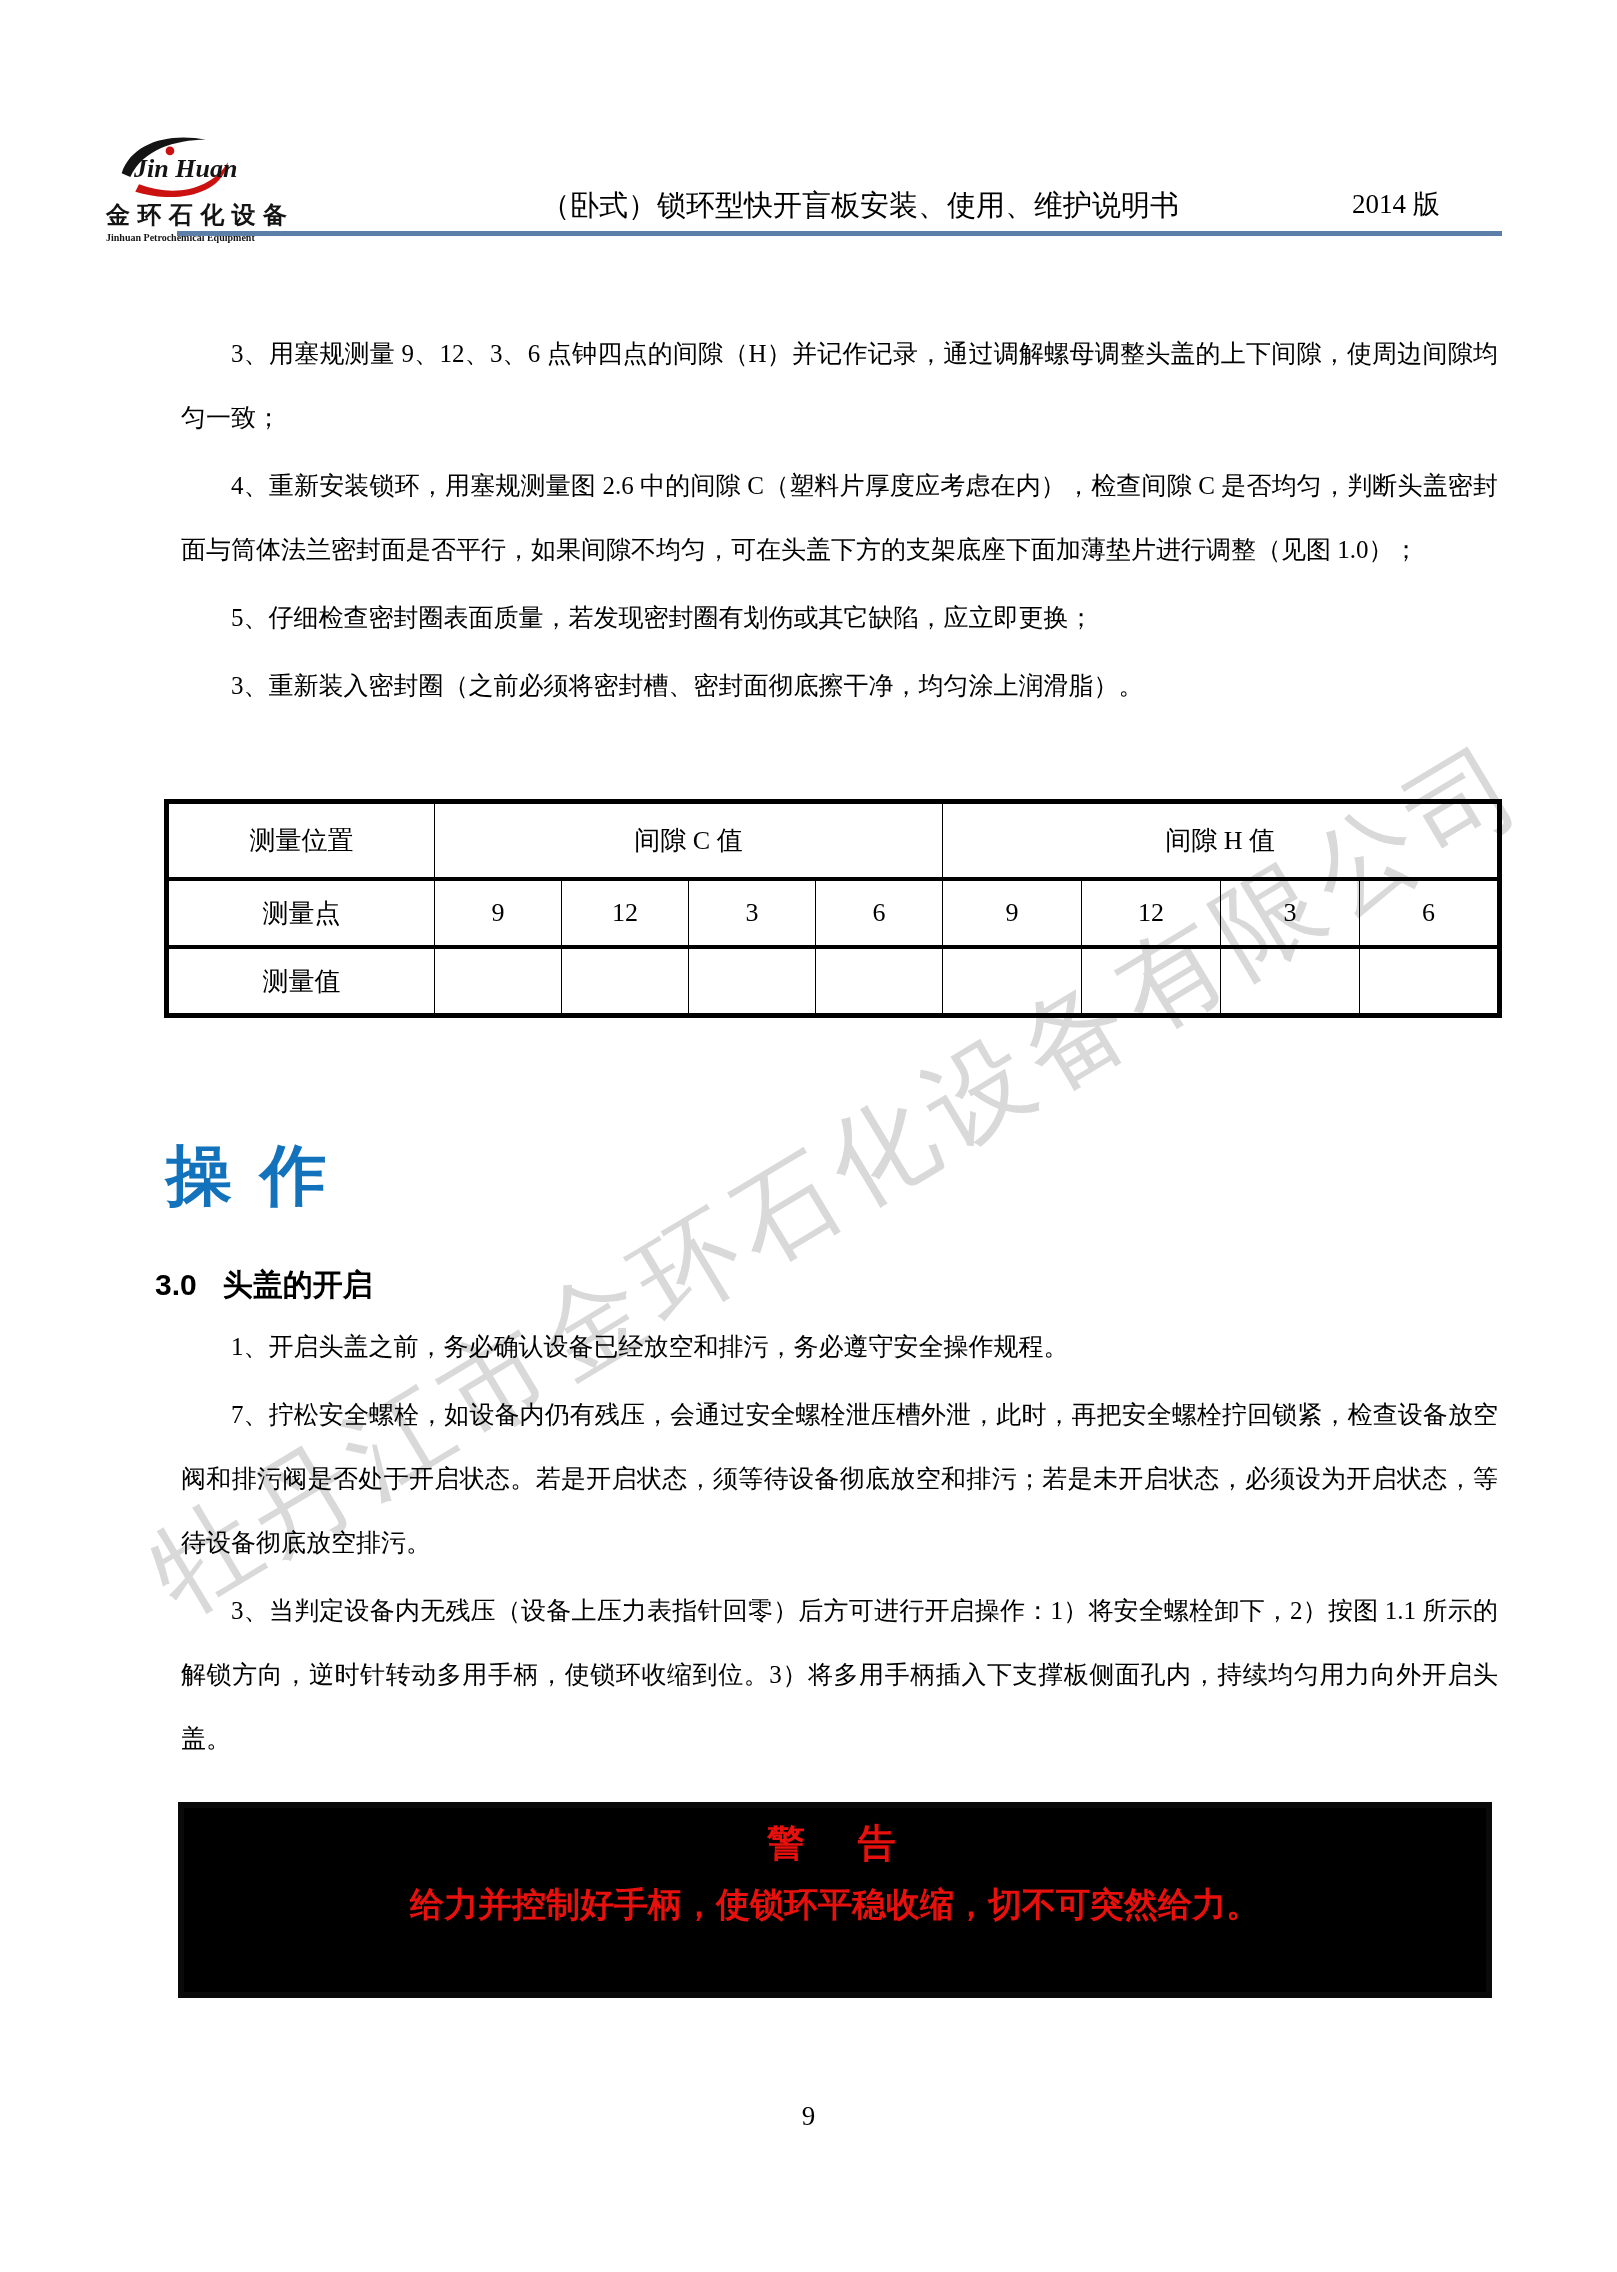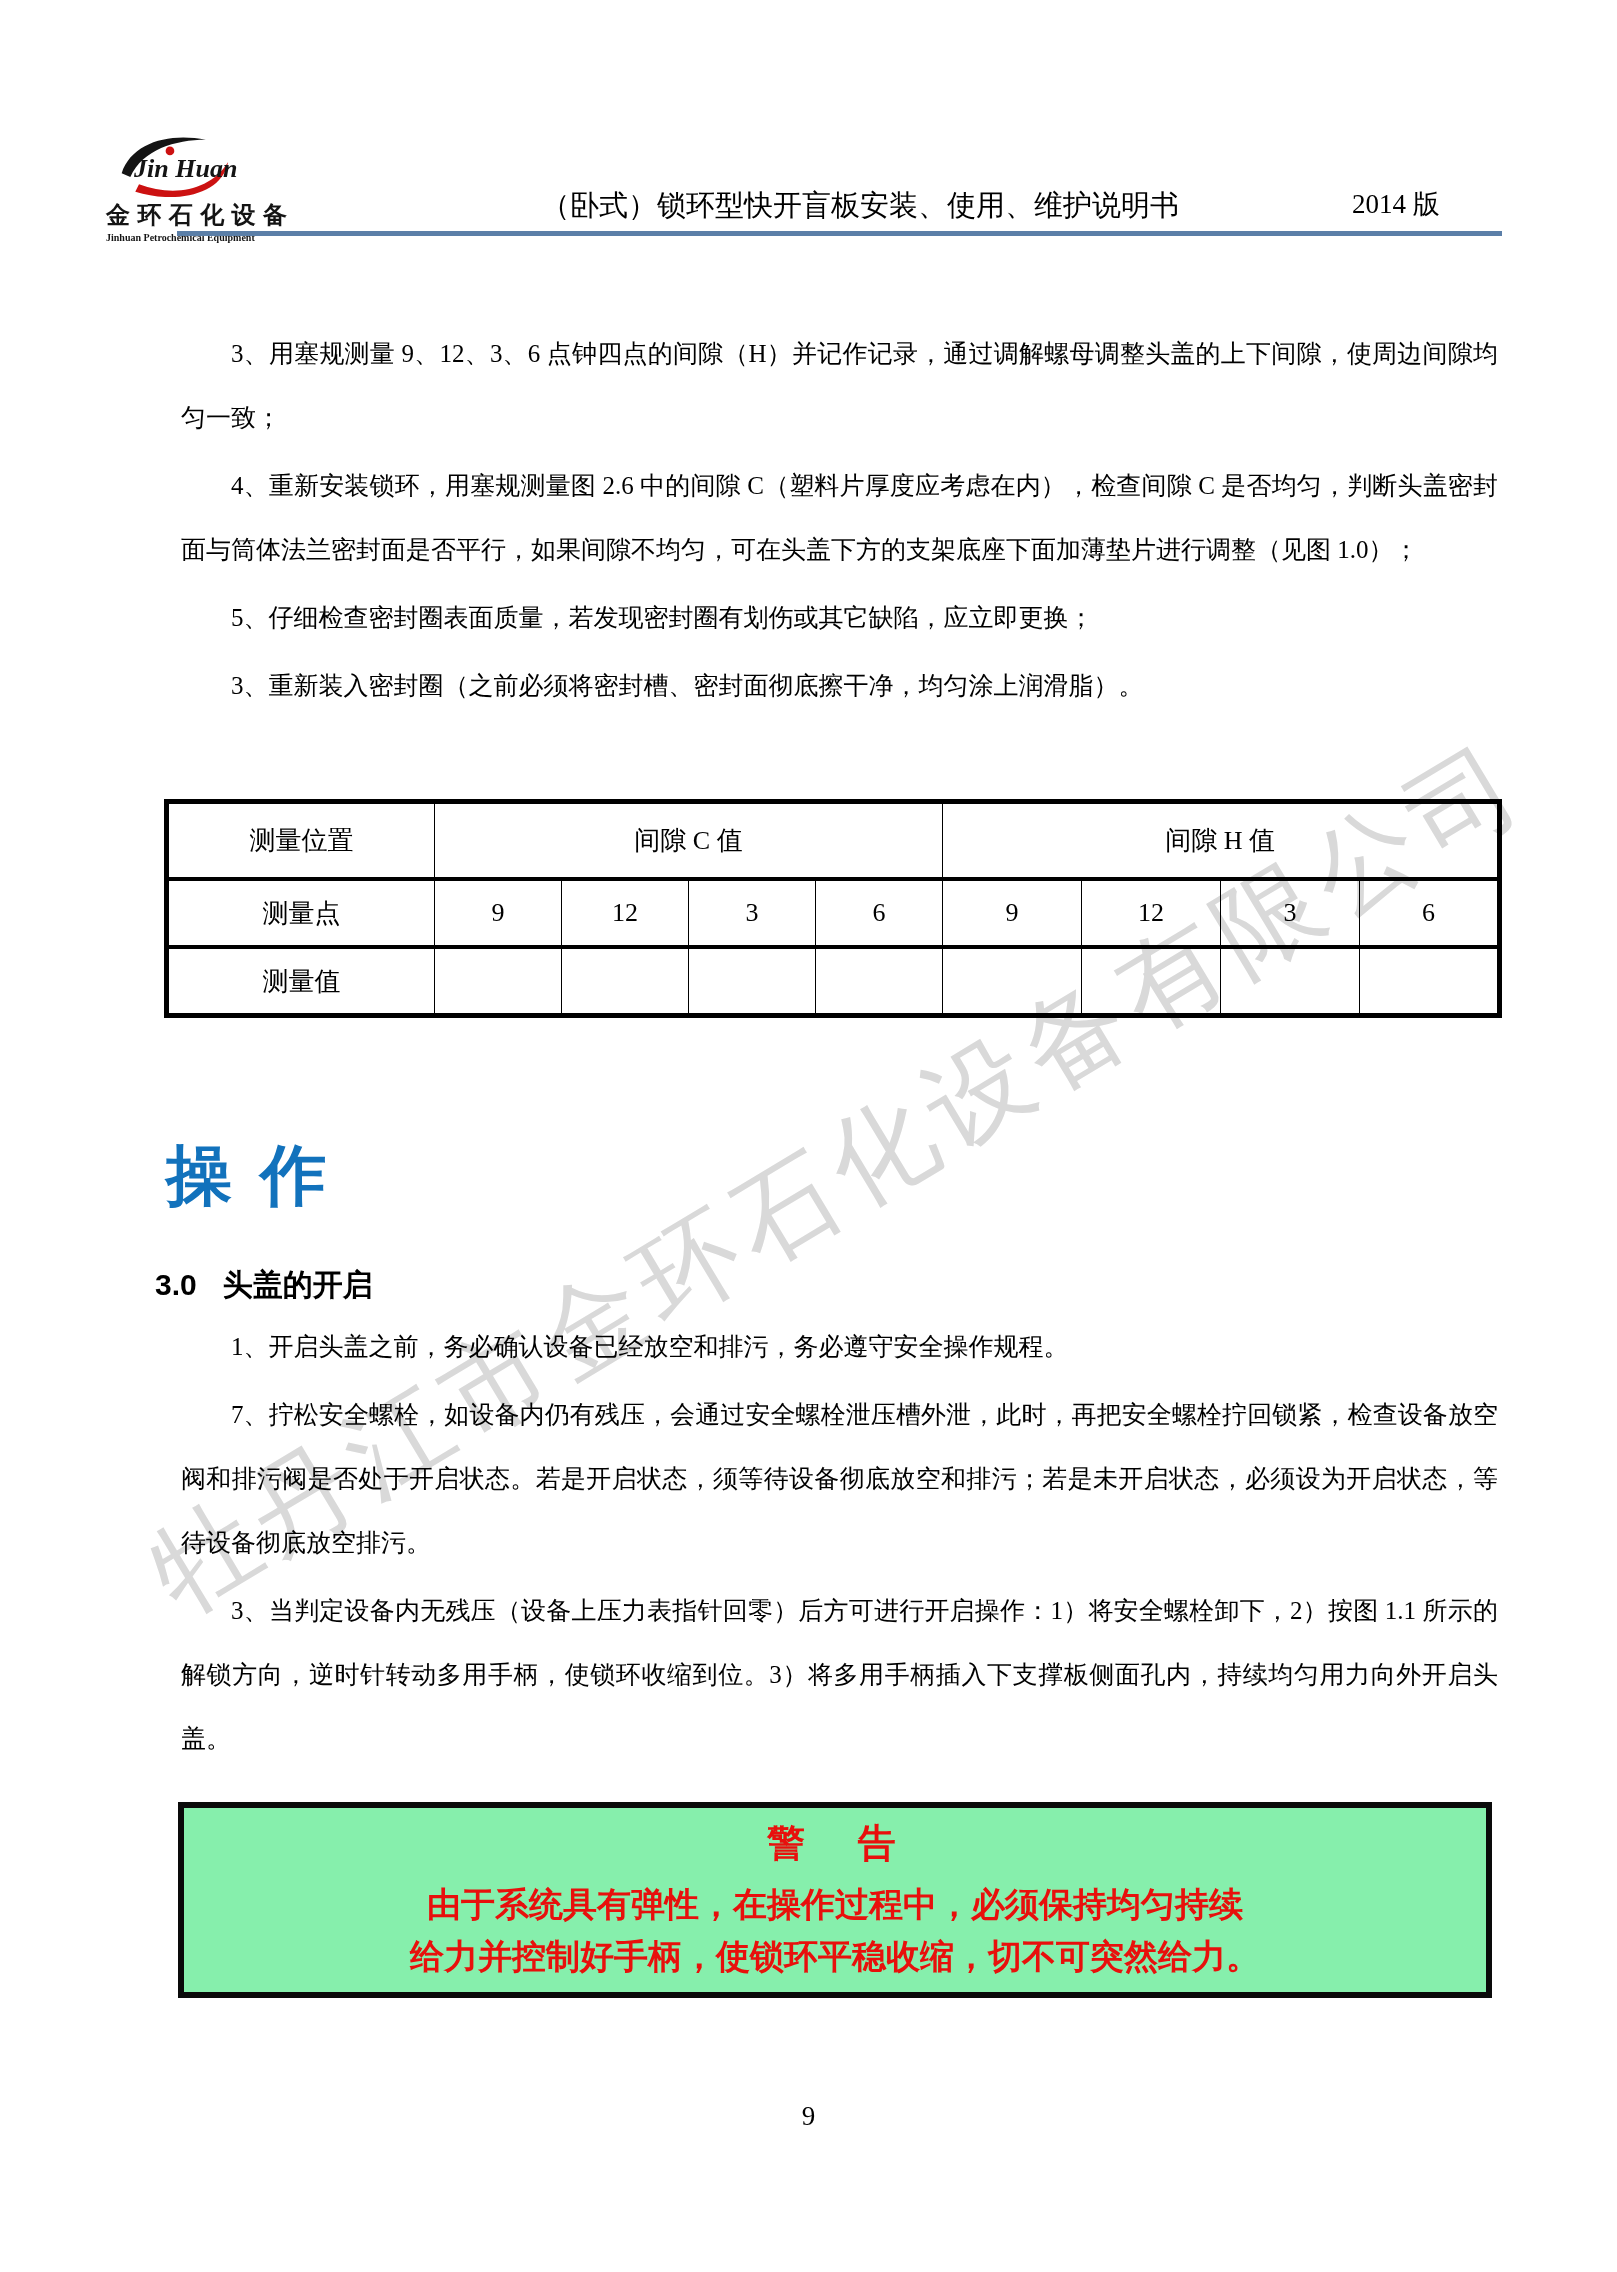--- a/index.html
+++ b/index.html
@@ -72,21 +72,21 @@
   .sub-heading{
     position:absolute;left:155px;top:1265px;
     font-family:"Liberation Sans","DejaVu Sans",sans-serif;
     font-weight:bold;font-size:30px;color:#000;white-space:nowrap;
   }
   .sub-heading .num{margin-right:26px;}
   .ops{position:absolute;left:177px;top:1311px;width:1325px;}
   
   .warning{
     position:absolute;left:178px;top:1802px;width:1302px;height:184px;
-    border:6.2px solid #0a0a0a;background:#86efac;
+    border:6.2px solid #0a0a0a;background:#000000;
     text-align:center;
   }
   .warning-title{
     margin-top:10px;
     font-family:"Liberation Sans","DejaVu Sans",sans-serif;
     font-weight:bold;font-size:38px;letter-spacing:7.4px;
     color:#E8100C;
   }
   .warning-line{
     font-family:"Liberation Sans","DejaVu Sans",sans-serif;
@@ -184,21 +184,20 @@
 
     <div class="ops bodytext">
       <p>1、开启头盖之前，务必确认设备已经放空和排污，务必遵守安全操作规程。</p>
       <p>7、拧松安全螺栓，如设备内仍有残压，会通过安全螺栓泄压槽外泄，此时，再把安全螺栓拧回锁紧，检查设备放空阀和排污阀是否处于开启状态。若是开启状态，须等待设备彻底放空和排污；若是未开启状态，必须设为开启状态，等待设备彻底放空排污。</p>
       <p>3、当判定设备内无残压（设备上压力表指针回零）后方可进行开启操作：1）将安全螺栓卸下，2）按图 1.1 所示的解锁方向，逆时针转动多用手柄，使锁环收缩到位。3）将多用手柄插入下支撑板侧面孔内，持续均匀用力向外开启头盖。</p>
     </div>
 
     <div class="warning">
       <div class="warning-title">警　告</div>
       <div class="warning-body">
-        <div class="warning-line">由于系统具有弹性，在操作过程中，必须保持均匀持续</div>
         <div class="warning-line">给力并控制好手柄，使锁环平稳收缩，切不可突然给力。</div>
       </div>
     </div>
 
     <div class="page-num">9</div>
 
   </div>
 </div>
 
 

